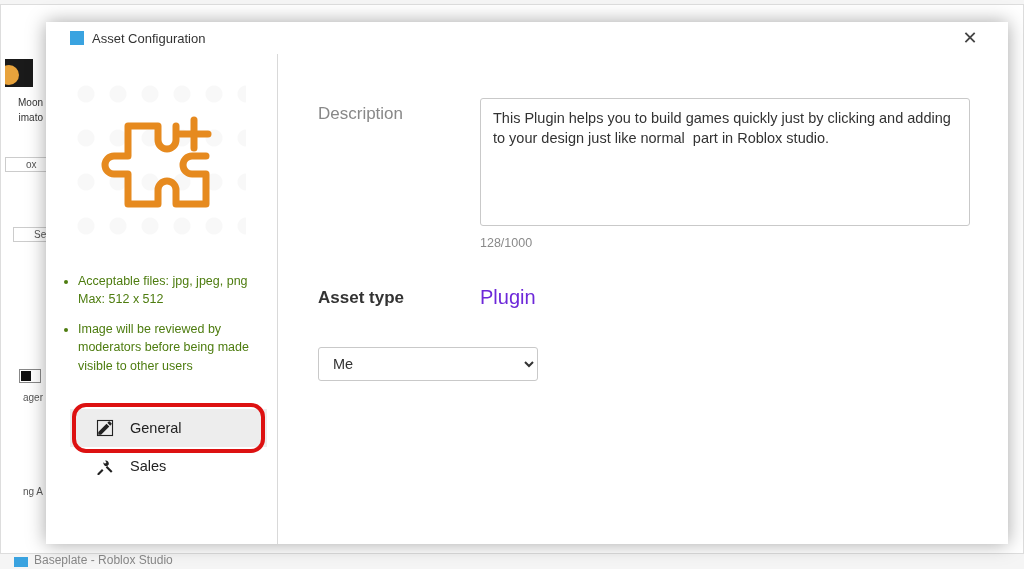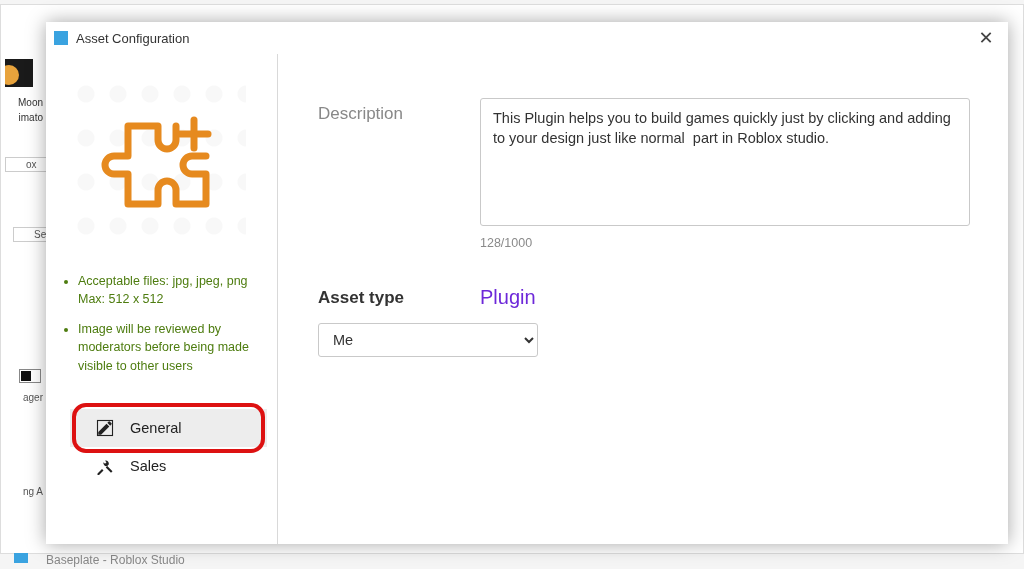--- a/index.html
+++ b/index.html
@@ -31,36 +31,36 @@
     position: absolute;
     width: 20px; height: 20px;
     background: #e8a33c;
     border-radius: 50%;
     top: 6px; left: -6px;
   }
   .taskbar {
     position: absolute;
     bottom: 2px; left: 14px;
     font-size: 12px; color: #888;
-    display: flex; align-items: flex-start; gap: 18px;
+    display: flex; align-items: flex-end; gap: 6px;
   }
   .taskbar .tb-icon { width: 14px; height: 10px; background: #3aa3e0; }
   .dialog {
     position: absolute;
     top: 22px; left: 46px;
     width: 962px; height: 522px;
     background: #fff;
     box-shadow: 0 0 18px rgba(0,0,0,0.35);
     display: flex;
     flex-direction: column;
   }
   .titlebar {
     height: 32px;
     display: flex; align-items: center;
-    padding: 0 8px;
+    padding: 0 24px;
     font-size: 13px;
     color: #333;
   }
   .titlebar .app-ico {
     width: 14px; height: 14px;
     background: #3aa3e0;
     margin-right: 8px;
   }
   .titlebar .spacer { flex: 1; }
   .titlebar .close {
@@ -166,20 +166,21 @@
   .inline-row .val { font-size: 20px; color: #6d28d9; font-weight: 400; }
   select.fld {
     width: 220px;
     font-family: inherit;
     font-size: 14.5px;
     padding: 7px 10px;
     border: 1px solid #c9c9c9;
     border-radius: 3px;
     background: #fff;
     color: #333;
+    margin-top: 24px;
   }
   
   .bg-chip { position: absolute; font-size: 10px; color: #555; background: #fff; border: 1px solid #ccc; padding: 1px 20px; }
 </style>
 </head>
 <body>
 
 <div class="background-win">
   <div class="bg-left">
     <div class="moon-icon"></div>

